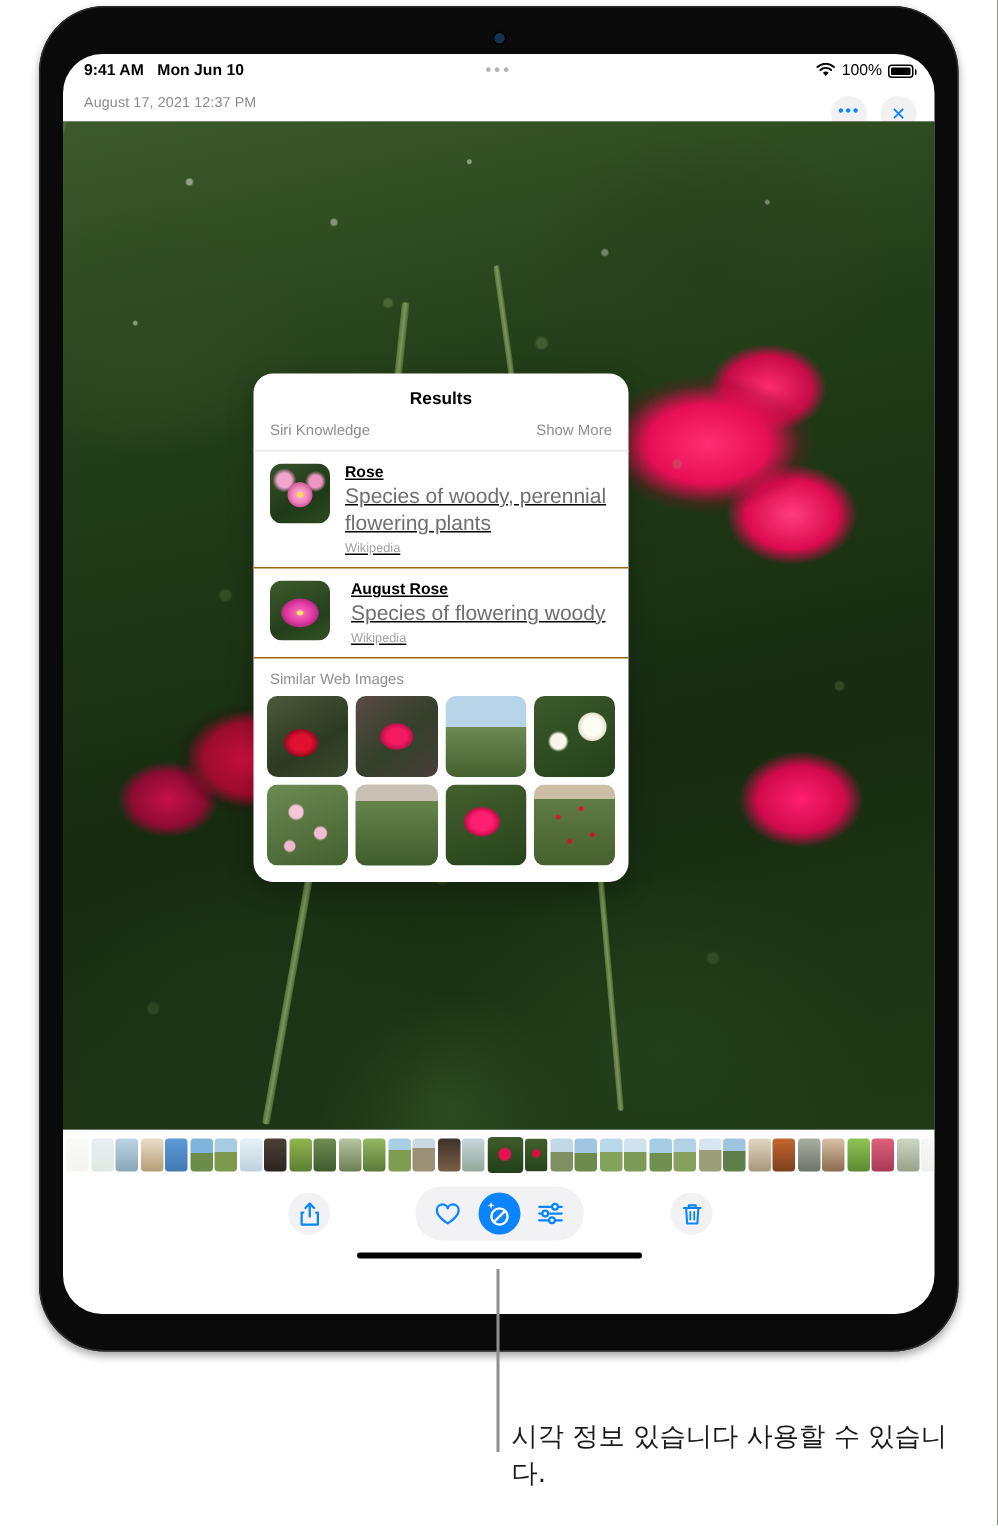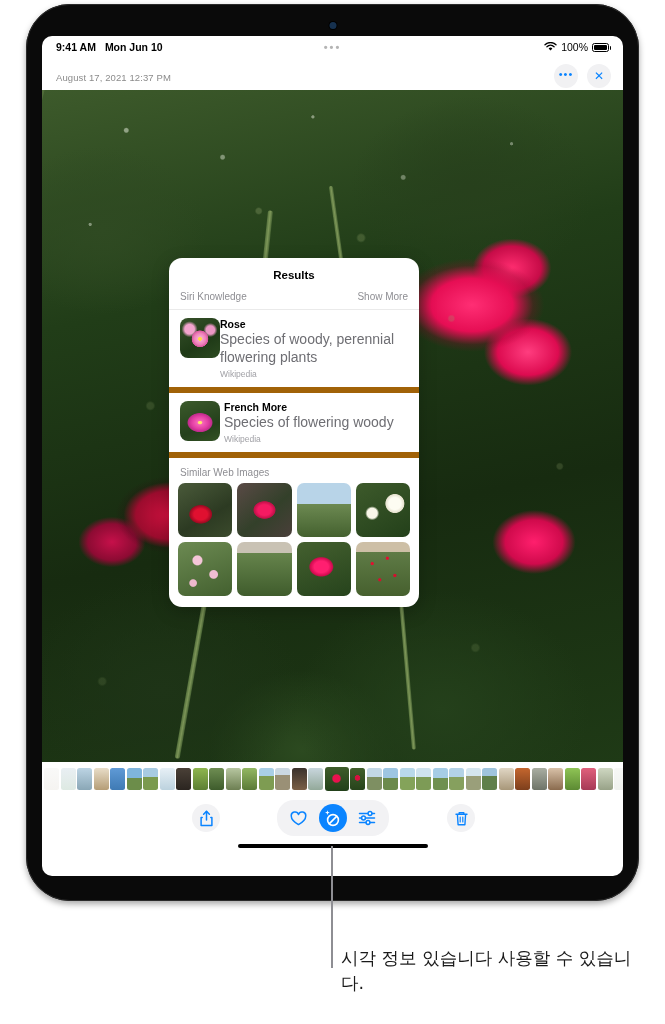--- a/index.html
+++ b/index.html
@@ -22,21 +22,21 @@
     content:""; position:absolute; inset:0; border-radius:44px;
     border:1px solid #2b2b2b; pointer-events:none;
   }
   .camera{
     position:absolute; left:50%; top:18px; transform:translateX(-50%);
     width:7px; height:7px; border-radius:50%;
     background:#16314f; box-shadow:0 0 0 1px #000;
   }
   .screen{
     position:absolute; left:16px; top:32px; width:581px; height:840px;
-    background:#fff; border-radius:10px; overflow:hidden;
+    background:#fff; border-radius:26px; overflow:hidden;
   }
 
   
   .statusbar{
     height:22px; display:flex; align-items:center;
     padding:0 14px; font-size:10.5px; font-weight:700; color:#000;
     position:relative;
   }
   .sb-left{ display:flex; gap:9px; align-items:baseline; }
   .sb-date{ font-weight:700; }
@@ -53,21 +53,21 @@
   }
   .batt i{ display:block; height:100%; width:100%; background:#000; border-radius:1px; }
   .batt::after{
     content:""; position:absolute; right:-3px; top:2.5px;
     width:1.5px; height:4px; background:#000; border-radius:0 1px 1px 0;
   }
 
   
   .titlebar{ padding:2px 14px 7px; position:relative; }
   .ttl{ font-size:15px; font-weight:700; color:#000; letter-spacing:-0.2px; }
-  .sub{ font-size:9.5px; color:#8b8b8b; margin-top:12px; letter-spacing:0.1px; }
+  .sub{ font-size:9.5px; color:#8b8b8b; margin-top:3px; letter-spacing:0.1px; }
   .title-actions{
     position:absolute; right:12px; top:6px; display:flex; gap:9px;
   }
   .circ-btn{
     width:24px; height:24px; border-radius:50%; background:#f1f1f3;
     display:flex; align-items:center; justify-content:center;
     color:#0a84ff; font-size:12px; cursor:pointer; border:none;
   }
   .circ-btn.dots{ letter-spacing:1px; font-size:11px; line-height:6px; padding-bottom:5px; color:#0a84ff;}
 
@@ -132,21 +132,21 @@
     text-align:center; font-size:11.5px; font-weight:700; color:#000;
     padding:11px 0 10px;
   }
   .res-sechead{
     display:flex; align-items:baseline; justify-content:space-between;
     padding:0 11px 7px; border-bottom:1px solid #eaeaea;
   }
   .res-sechead .lbl{ font-size:10px; color:#8e8e93; }
   .res-sechead .more{ font-size:10px; color:#8e8e93; cursor:pointer; }
 
-  .res-row{ display:flex; padding:8px 11px; border-bottom:6px solid #a16207; }
+  .res-row{ display:flex; gap:10px; padding:8px 11px; border-bottom:1px solid #a16207;text-decoration:underline; }
   .res-row:last-of-type{ border-bottom:none; }
   .thumb{
     width:40px; height:40px; border-radius:8px; flex:none; overflow:hidden;
     background:#2c4a20;
   }
   .thumb.t1{
     background:
       radial-gradient(circle 13px at 50% 52%, #ffd84d 0 14%, #f7a8cf 16%, #ef7fb9 44%, #d8589f 62%, rgba(0,0,0,0) 66%),
       radial-gradient(circle 8px at 24% 28%, #f2a4cd 0 60%, rgba(0,0,0,0) 100%),
       radial-gradient(circle 7px at 76% 30%, #eb96c4 0 60%, rgba(0,0,0,0) 100%),
@@ -296,21 +296,21 @@
           <div class="res-text">
             <div class="nm">Rose</div>
             <div class="ds">Species of woody, perennial flowering plants</div>
             <div class="src">Wikipedia</div>
           </div>
         </div>
 
         <div class="res-row indent">
           <div class="thumb t2"></div>
           <div class="res-text">
-            <div class="nm">French More</div>
+            <div class="nm">August Rose</div>
             <div class="ds">Species of flowering woody</div>
             <div class="src">Wikipedia</div>
           </div>
         </div>
 
         <div class="sim-head">Similar Web Images</div>
         <div class="sim-grid">
           <div class="sim s1"></div>
           <div class="sim s2"></div>
           <div class="sim s3"></div>

